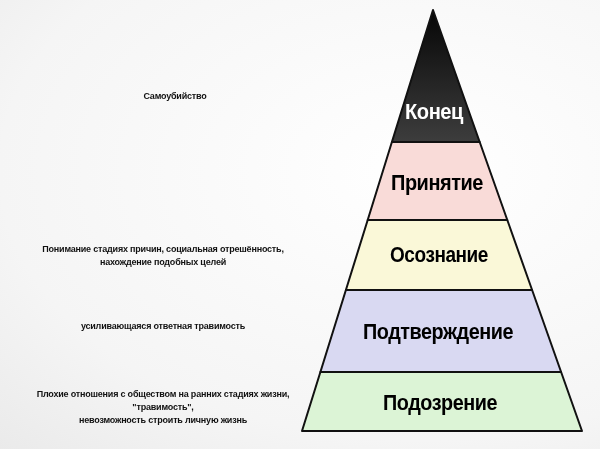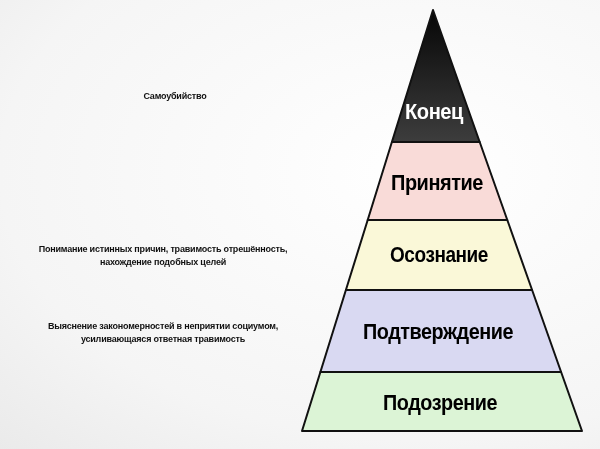--- a/index.html
+++ b/index.html
@@ -58,23 +58,26 @@
     <text class="level-label" x="438" y="339" textLength="150" lengthAdjust="spacingAndGlyphs" fill="#000000">Подтверждение</text>
     <text class="level-label" x="440" y="410" textLength="114" lengthAdjust="spacingAndGlyphs" fill="#000000">Подозрение</text>
   </svg>
 
   <div class="ann" style="top:90px; left:20px;">
     <span>Самоубийство</span>
   </div>
 
 
   <div class="ann" style="top:243px;">
-    <span>Понимание истинных причин, травимость отрешённость,</span>
+    <span>Понимание стадиях причин, социальная отрешённость,</span>
     <span>нахождение подобных целей</span>
   </div>
 
   <div class="ann" style="top:320px;">
-    <span>Выяснение закономерностей в неприятии социумом,</span>
     <span>усиливающаяся ответная травимость</span>
   </div>
 
+  <div class="ann" style="top:388px;">
+    <span>Плохие отношения с обществом на ранних стадиях жизни, "травимость",</span>
+    <span>невозможность строить личную жизнь</span>
+  </div>
 
 </div>
 
 </body></html>

